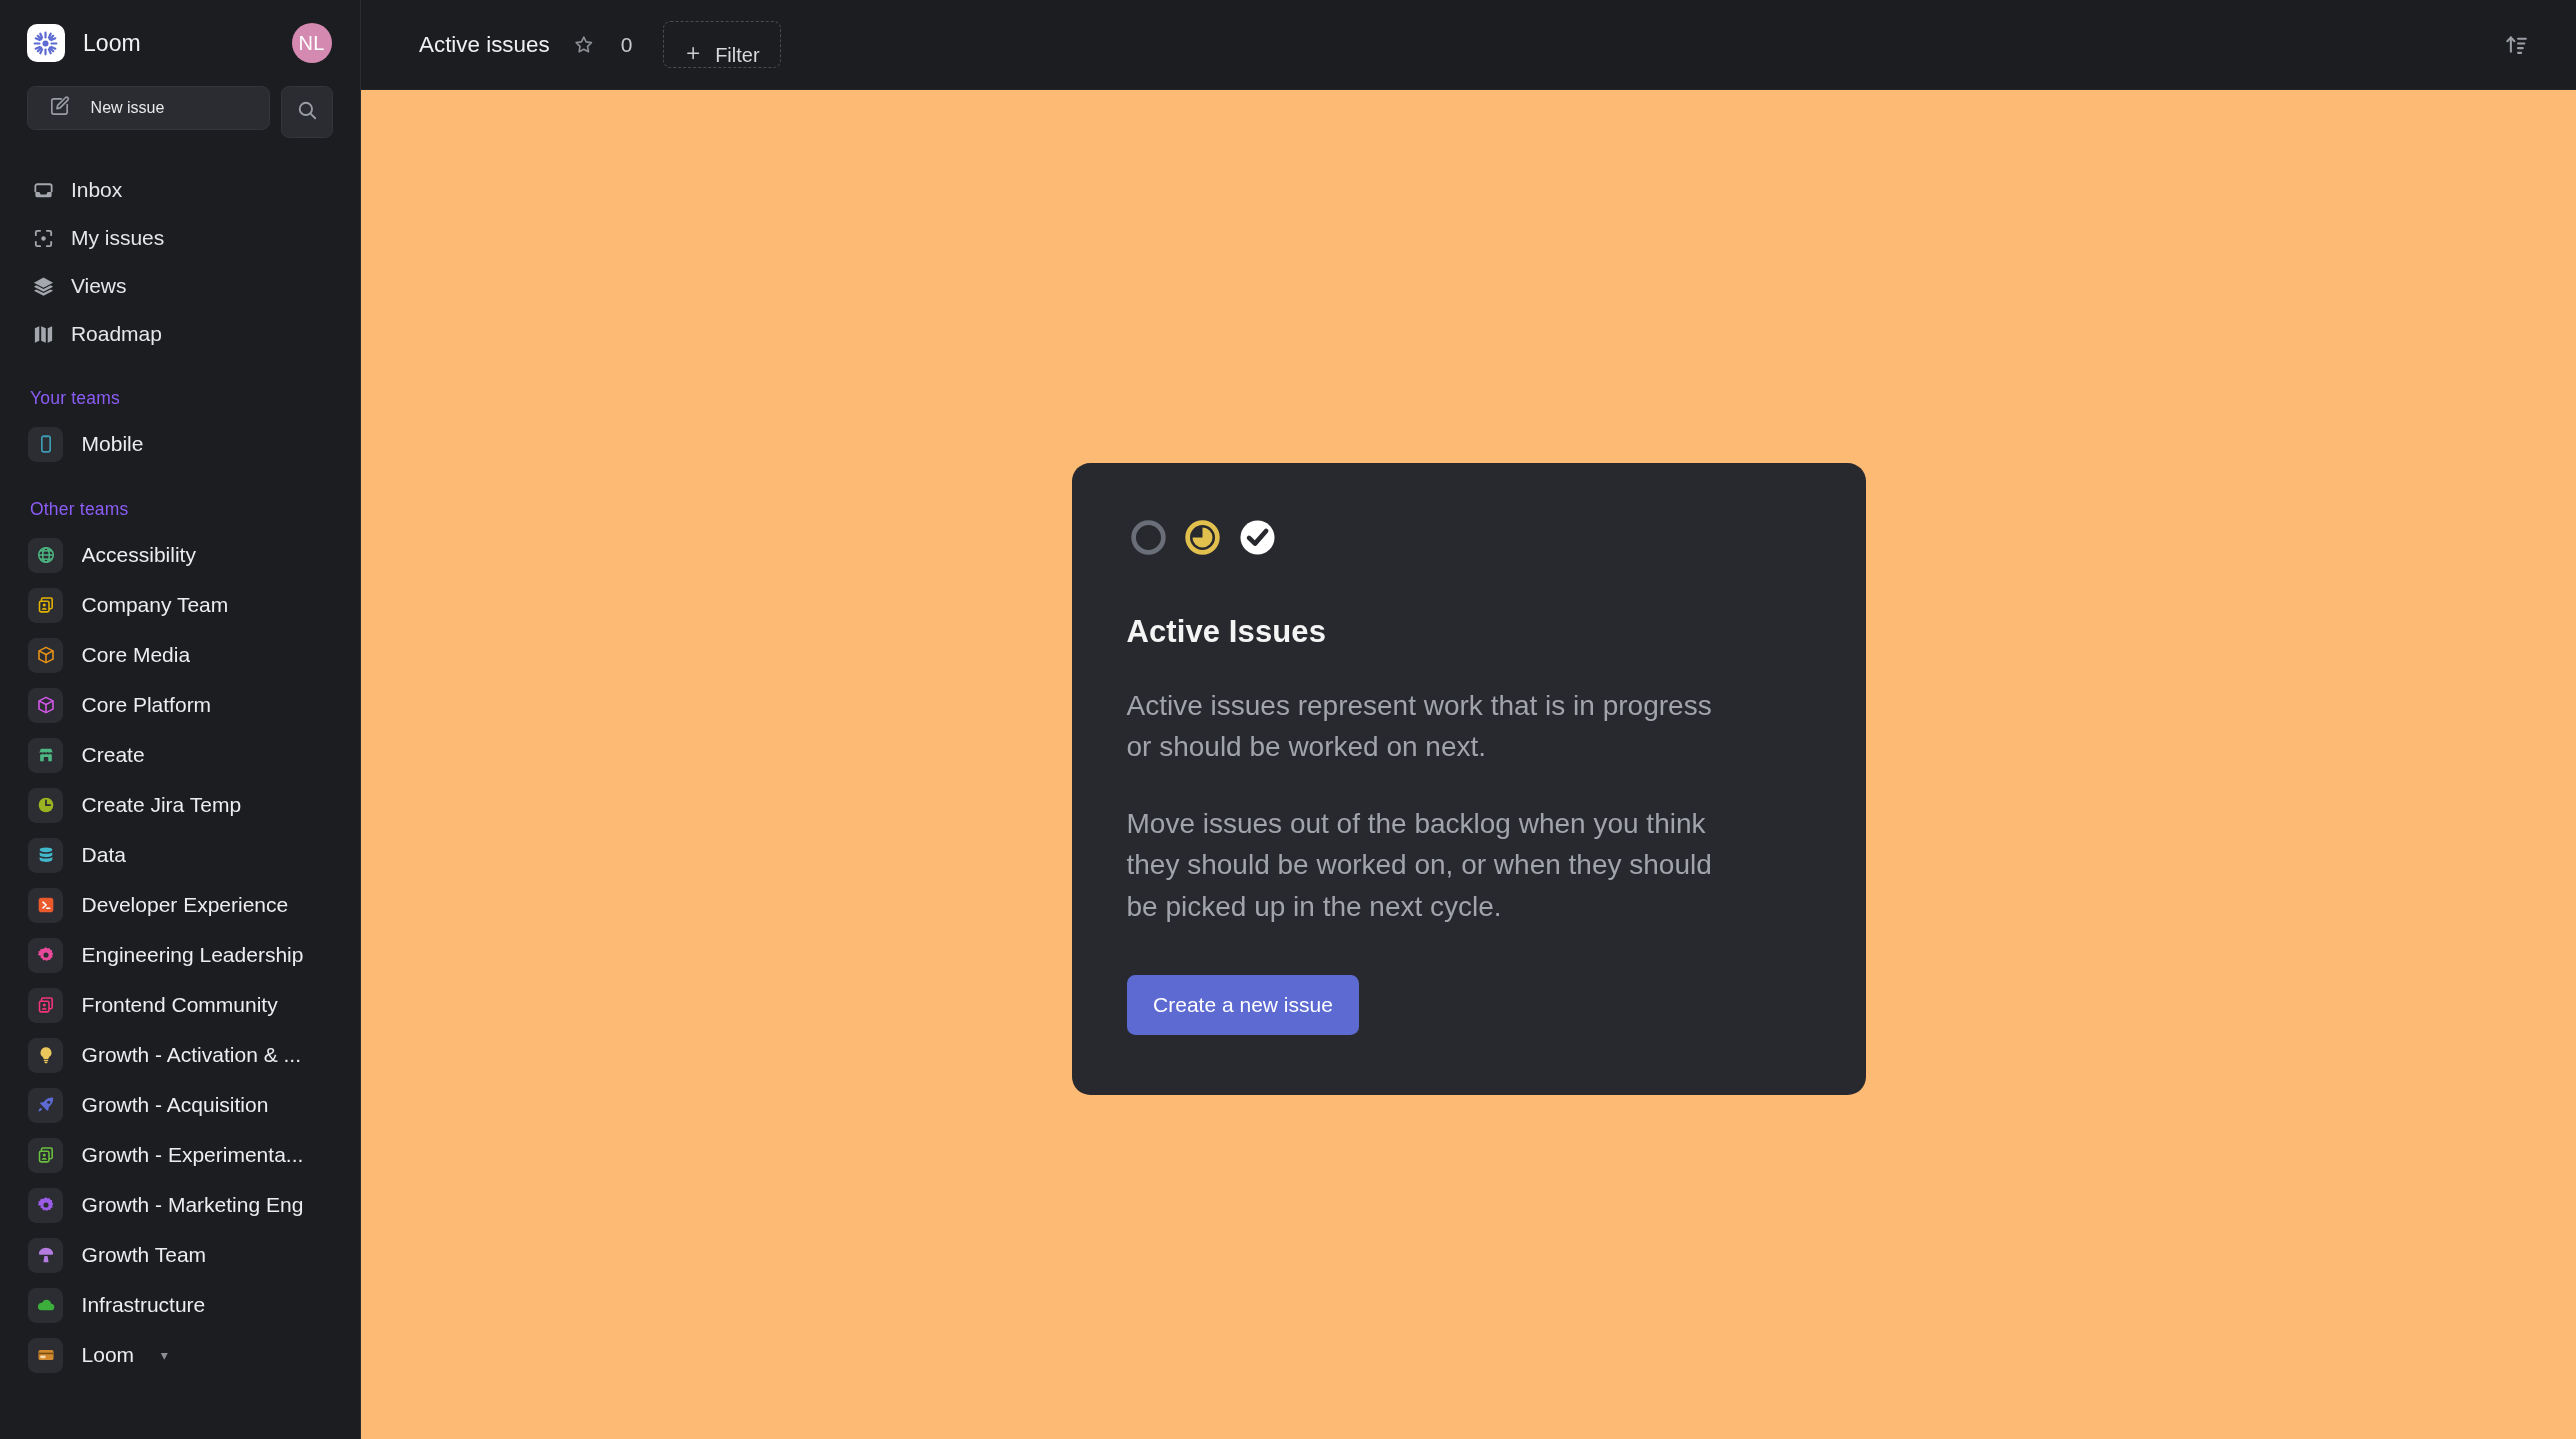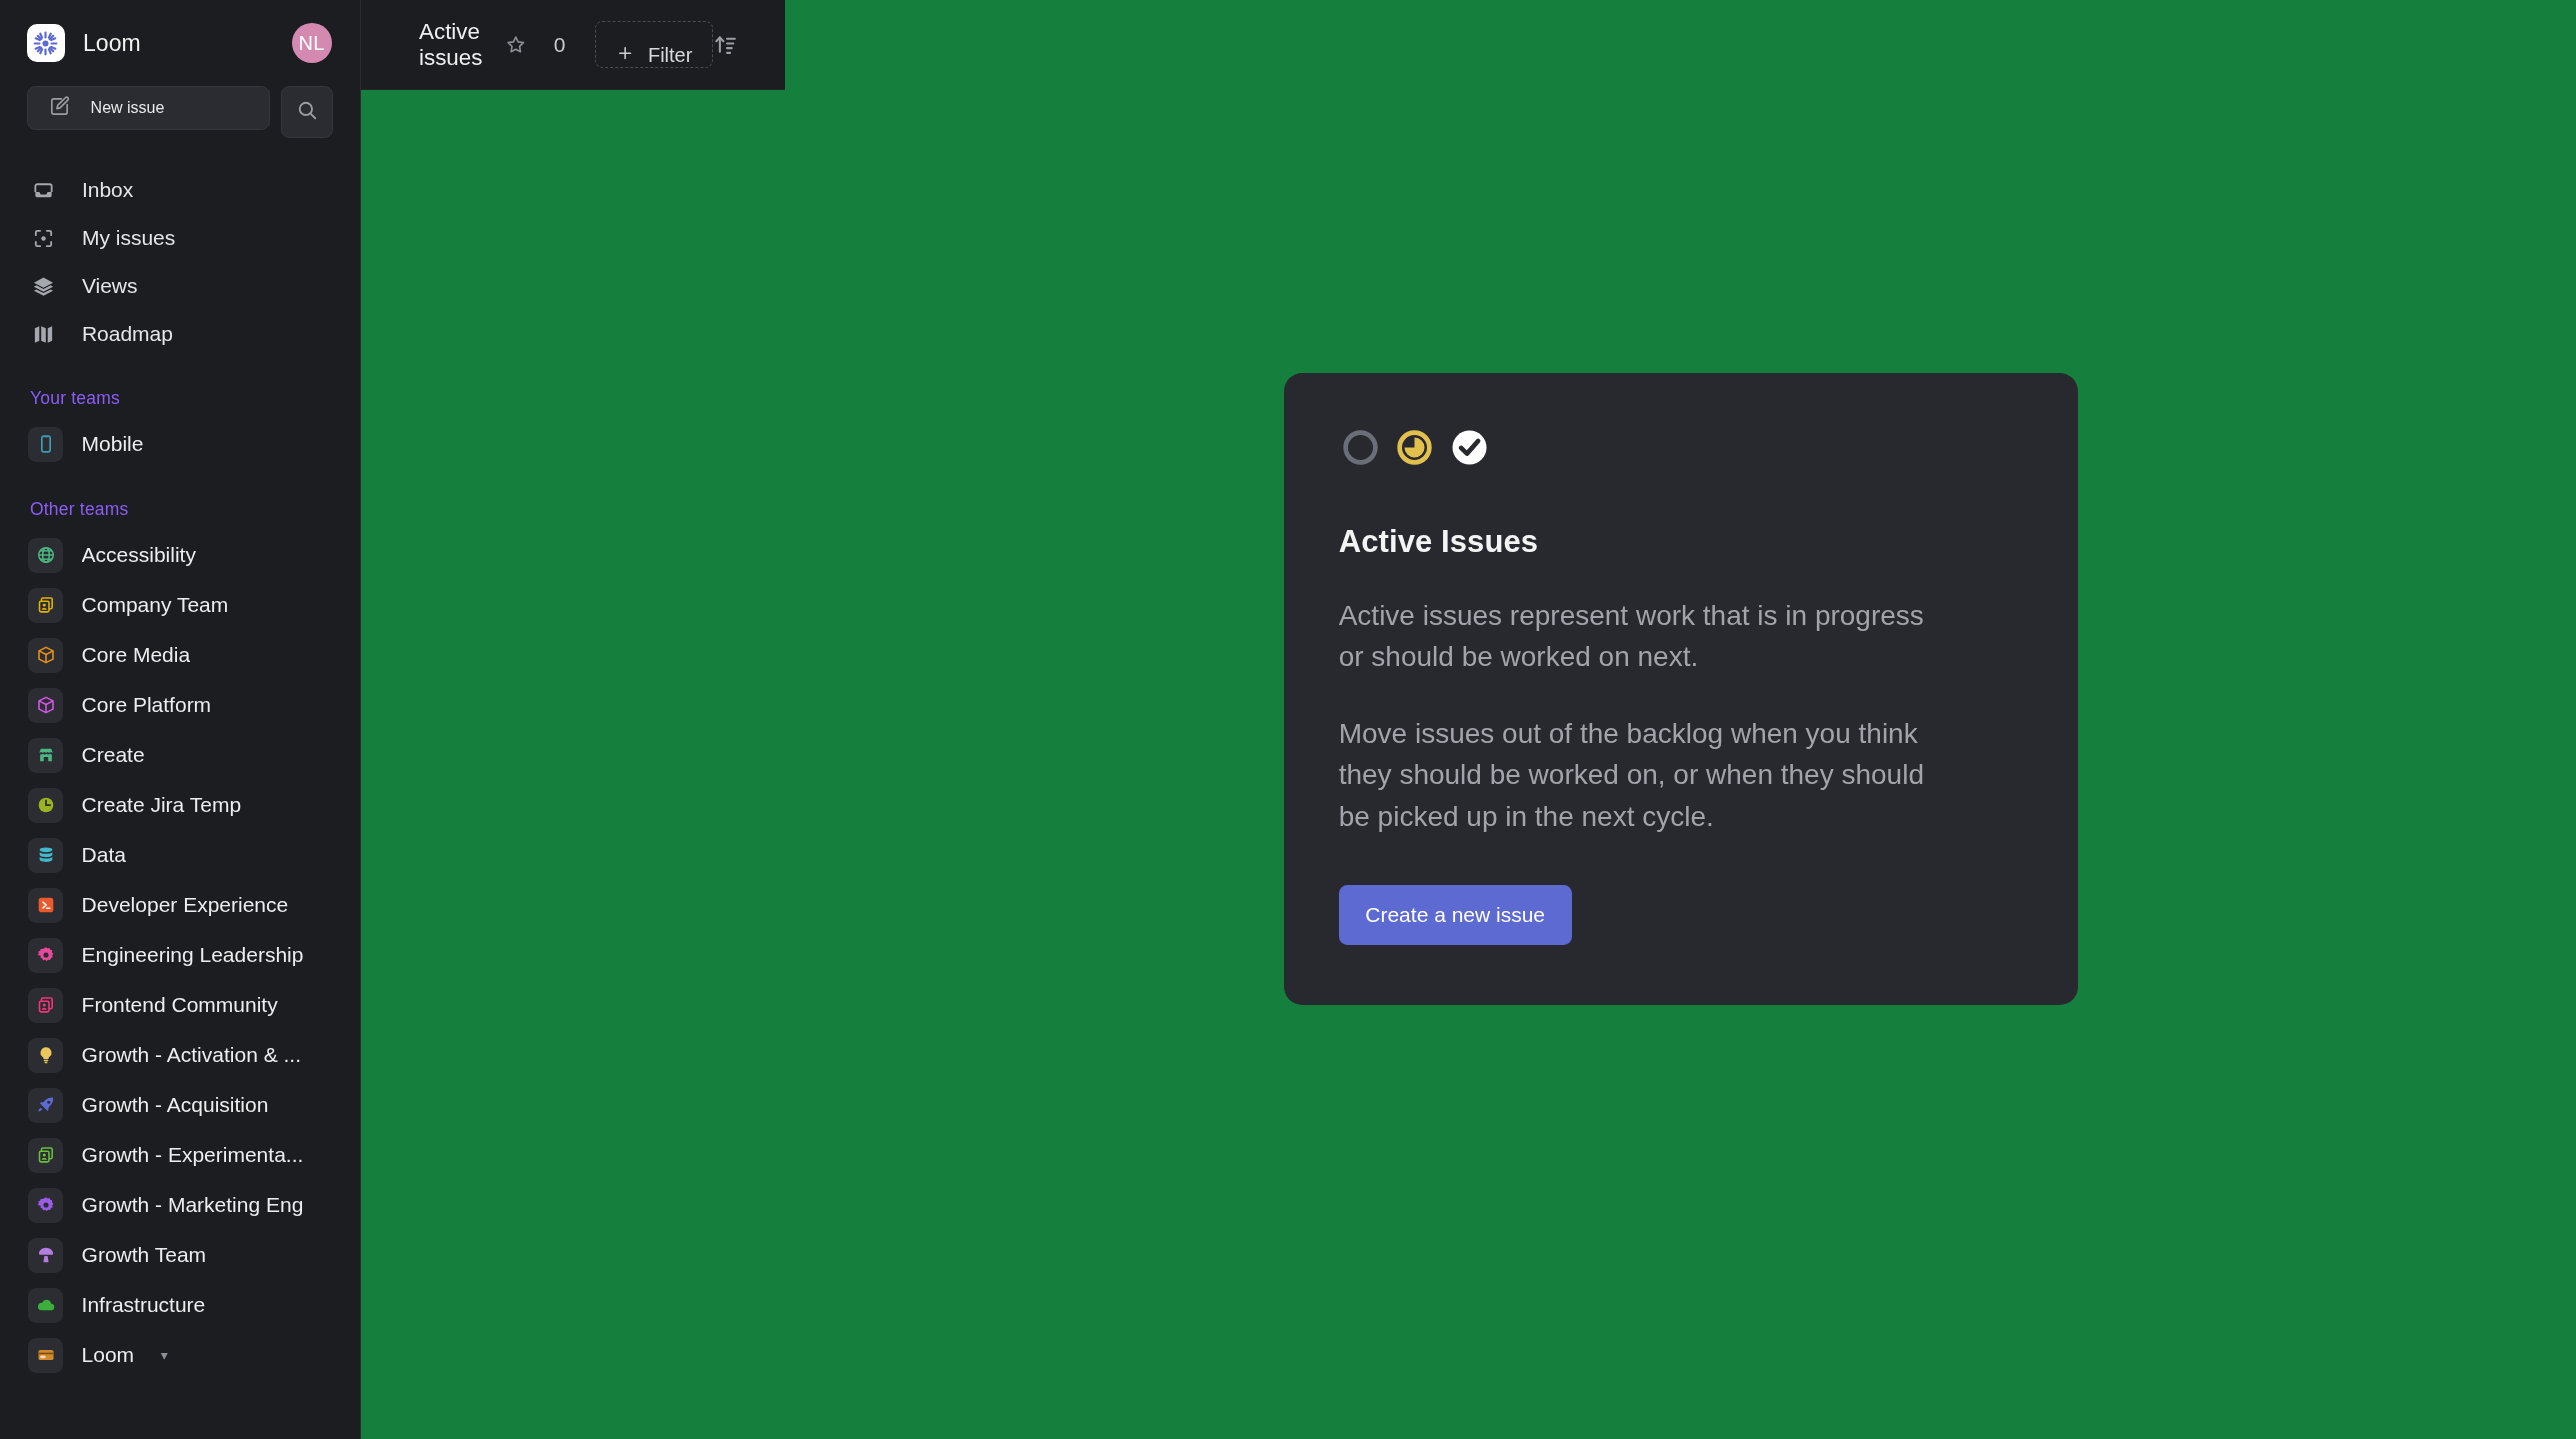--- a/index.html
+++ b/index.html
@@ -63,21 +63,21 @@
     background:#2A2C31;
     border:0.8px solid #34363C;
     border-radius:8.3px;
     display:flex; align-items:center; justify-content:center;
     cursor:pointer;
   }
 
   .nav-list { padding:0 6.6px; }
   .nav-item {
     display:flex; align-items:center;
-    height:48px; gap:24px;
+    height:48px; gap:13px;
     color:#E6E6E8; font-size:21px;
     cursor:pointer; border-radius:6.6px;
     padding-left:3.3px;
   }
   .nav-ico { width:28px; display:flex; align-items:center; justify-content:center; flex:0 0 28px; }
 
   .section-label {
     color:#8b5cf6; font-size:17.5px;
     padding:0 10px; margin-top:30px; margin-bottom:10px;
     letter-spacing:0.2px;
@@ -95,21 +95,21 @@
     background:#2B2D32;
     display:flex; align-items:center; justify-content:center;
     flex:0 0 35px;
   }
   .team-name { white-space:nowrap; overflow:hidden; text-overflow:ellipsis; max-width:249px; }
   .caret { margin-left:8.3px; color:#8C8F96; font-size:14px; }
 
   .scroll-area { overflow:hidden; flex:1; }
 
   
-  .main { flex:1; display:flex; background:#15803d; min-width:0; }
+  .main { flex:1; display:flex; flex-direction:column; background:#fdba74; min-width:0; }
   .topbar {
     height:90px; flex:0 0 90px;
     display:flex; align-items:center;
     padding:0 47px 0 58px;
     background:#1C1D21;
     border-bottom:0.8px solid #232428;
   }
   .view-title { color:#EFEFF1; font-size:22.4px; }
   .star-btn { margin-left:23px; cursor:pointer; display:flex; align-items:center; }
   .count { margin-left:26.6px; color:#C9CACD; font-size:21px; }

